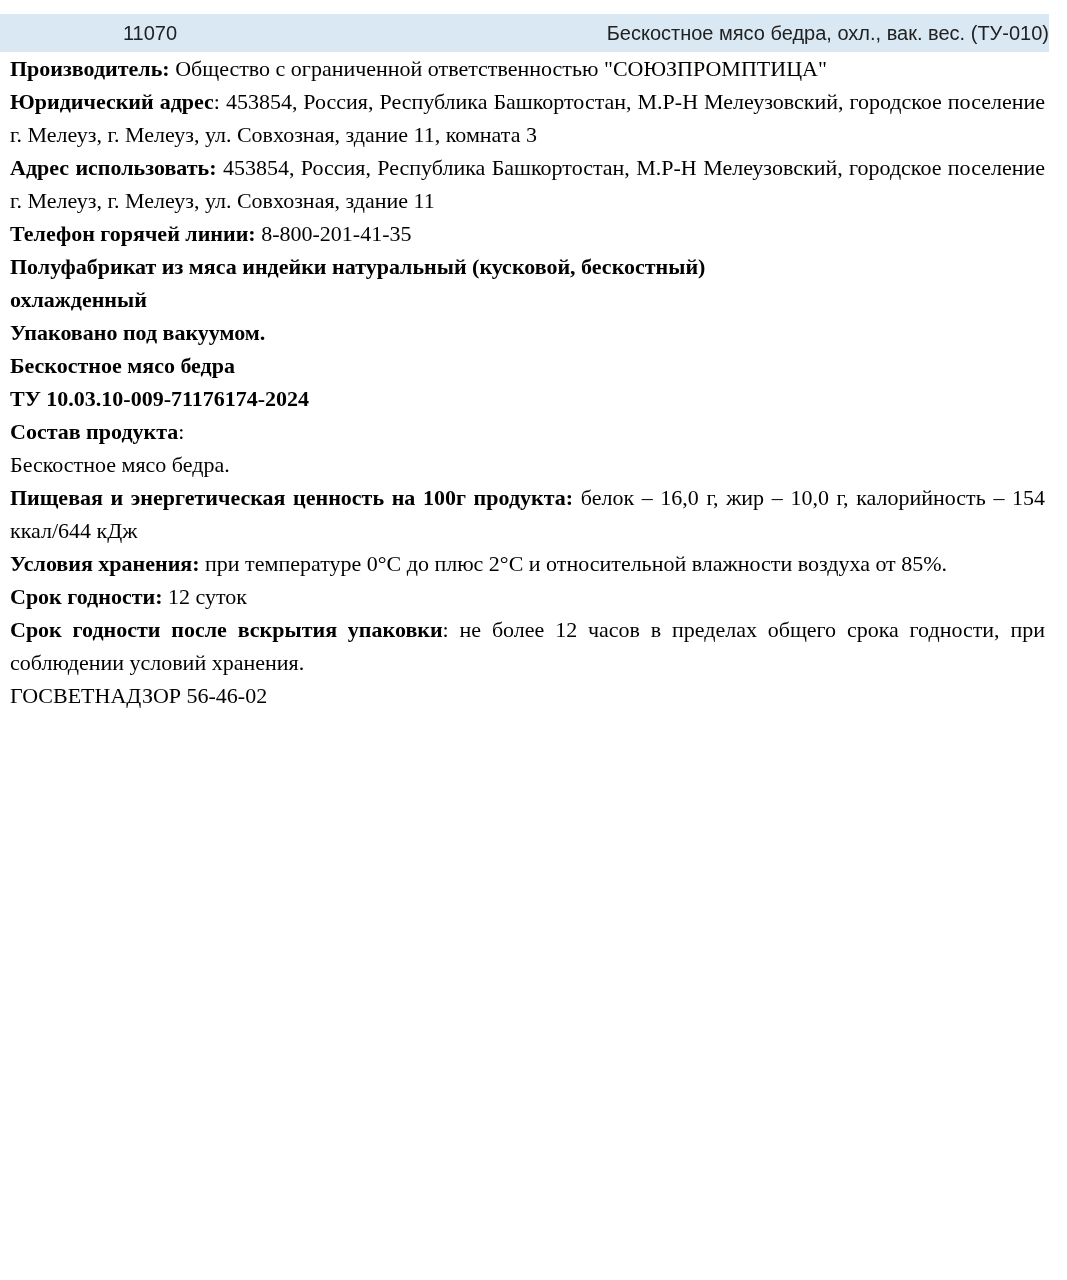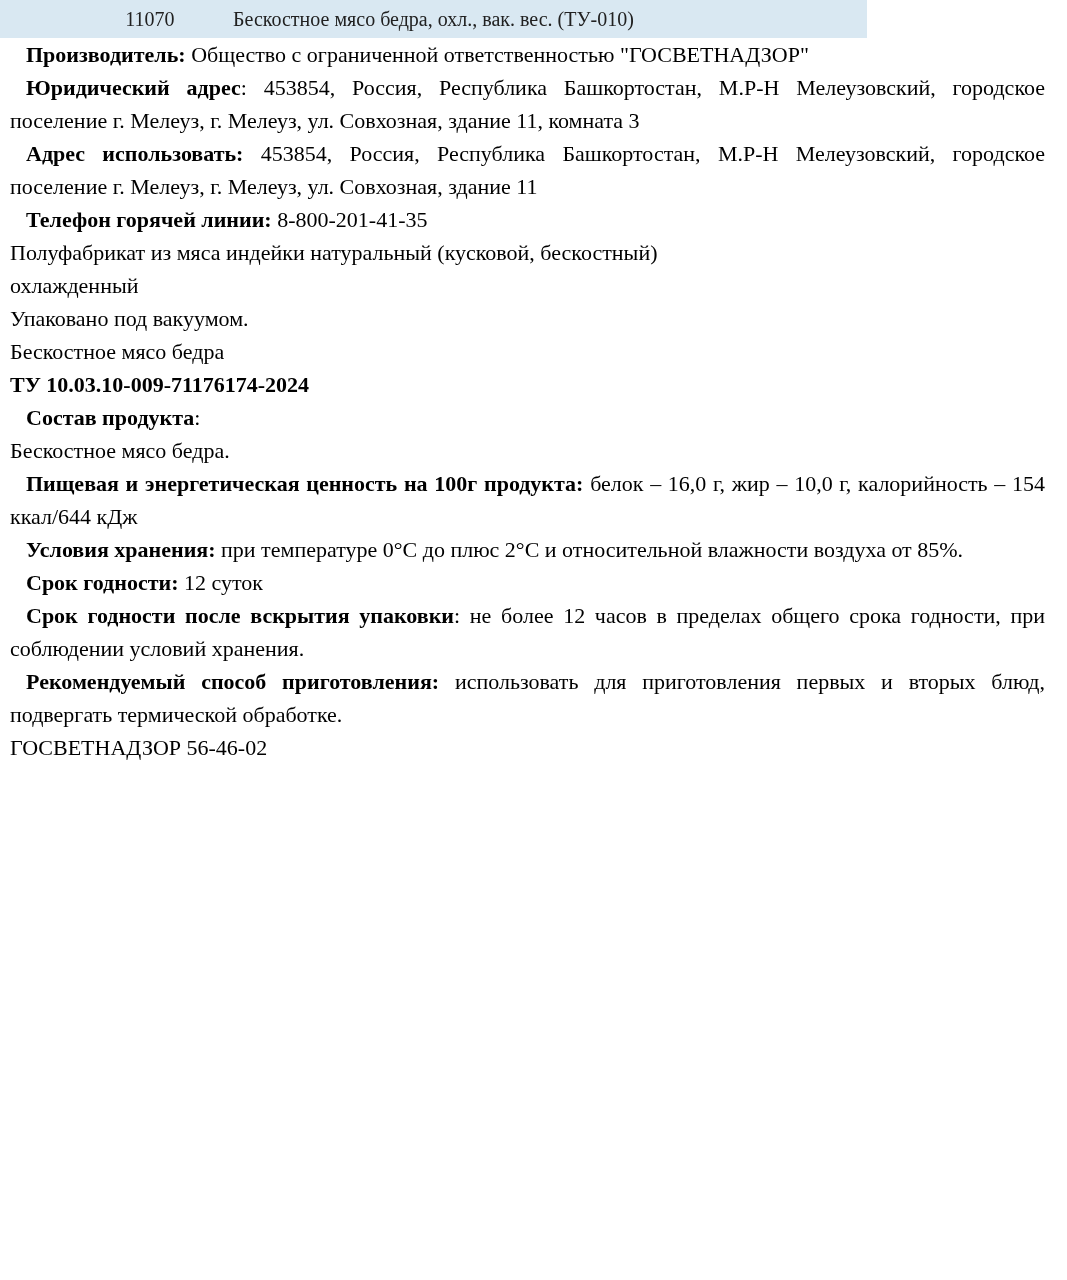--- a/index.html
+++ b/index.html
@@ -12,57 +12,58 @@
     width: 1067px;
     height: 1280px;
     background: #ffffff;
     overflow: hidden;
     font-family: "Liberation Serif", serif;
     font-size: 22px;
     color: #000000;
   }
   .header-bar {
     position: relative;
-    width: 867px;
+    margin-top: 14px;
+    width: 1049px;
     height: 38px;
     background: #d9e8f2;
-    font-family: Liberation Serif, serif;
+    font-family: Liberation Sans, sans-serif;
     font-size: 20px;
     color: #212121;
   }
   .header-code {
     position: absolute;
     left: 0;
     top: 0;
     width: 300px;
     line-height: 38px;
     text-align: center;
   }
   .header-title {
     position: absolute;
     left: 0;
     right: 0;
     top: 0;
     line-height: 38px;
-    text-align: center;
+    text-align: right;
   }
   .content {
     padding: 0 22px 0 10px;
   }
   .content p {
     margin: 0;
     line-height: 33px;
     text-align: justify;
   }
-  b, .lbl { font-weight: bold; margin-left: 16px; }
+  b, .lbl { font-weight: bold; }
   .p-producer   { margin-top: 31px; }
   .p-legal      { margin-top: 21px; }
   .p-prod-addr  { margin-top: 42px; }
   .p-hotline    { margin-top: 57px; }
-  .p-product    { margin-top: 36px; line-height: 35px; font-weight: normal; }
+  .p-product    { margin-top: 36px; line-height: 35px; font-weight: bold; }
   .p-tu         { margin-top: 33px; font-weight: bold; }
   .p-comp       { margin-top: 44px; }
   .p-nutrition  { margin-top: 40px; }
   .p-storage    { margin-top: 43px; }
   .p-shelf      { margin-top: 40px; }
   .p-shelf-open { margin-top: 36px; }
   .p-cooking    { margin-top: 22px; }
   .p-vet        { margin-top: 17px; }
 </style>
 </head>
@@ -71,21 +72,21 @@
 <div class="page">
 
   <div class="header-bar" style="background: rgb(217, 232, 242);">
     <span class="header-code">11070</span>
     <span class="header-title">Бескостное мясо бедра, охл., вак. вес. (ТУ-010)</span>
   </div>
 
   <div class="content">
 
     <p class="p-producer"><b>Производитель:</b>
-      <span>Общество с ограниченной ответственностью "ГОСВЕТНАДЗОР"</span></p>
+      <span>Общество с ограниченной ответственностью "СОЮЗПРОМПТИЦА"</span></p>
 
     <p class="p-legal"><b>Юридический адрес</b><span>: </span><span>453854, Россия, Республика Башкортостан, М.Р-Н Мелеузовский, городское поселение г. Мелеуз, г. Мелеуз, ул. Совхозная, здание 11, комната 3</span></p>
 
     <p class="p-prod-addr"><b>Адрес использовать:</b>
       <span>453854, Россия, Республика Башкортостан, М.Р-Н Мелеузовский, городское поселение г. Мелеуз, г. Мелеуз, ул. Совхозная, здание 11</span></p>
 
     <p class="p-hotline"><b>Телефон горячей линии:</b>
       <span>8-800-201-41-35</span></p>
 
     <p class="p-product">
@@ -106,19 +107,17 @@
       <span>белок – 16,0 г, жир – 10,0 г, калорийность – 154 ккал/644 кДж</span></p>
 
     <p class="p-storage"><b>Условия хранения:</b>
       <span>при температуре 0°С до плюс 2°С и относительной влажности воздуха от 85%.</span></p>
 
     <p class="p-shelf"><b>Срок годности:</b>
       <span>12 суток</span></p>
 
     <p class="p-shelf-open"><b>Срок годности после вскрытия упаковки</b><span>: </span><span>не более 12 часов в пределах общего срока годности, при соблюдении условий хранения.</span></p>
 
-    <p class="p-cooking"><b>Рекомендуемый способ приготовления:</b>
-      <span>использовать для приготовления первых и вторых блюд, подвергать термической обработке.</span></p>
 
     <p class="p-vet">ГОСВЕТНАДЗОР 56-46-02</p>
 
   </div>
 </div>
 
 </body></html>

